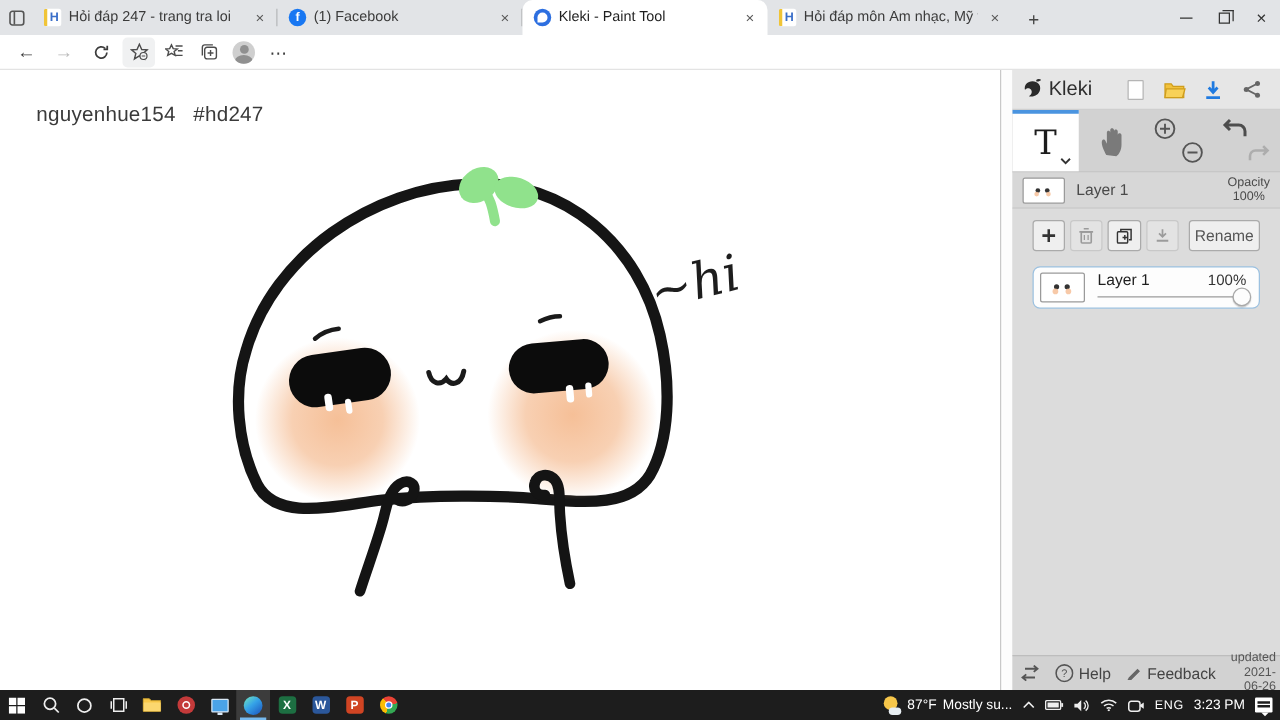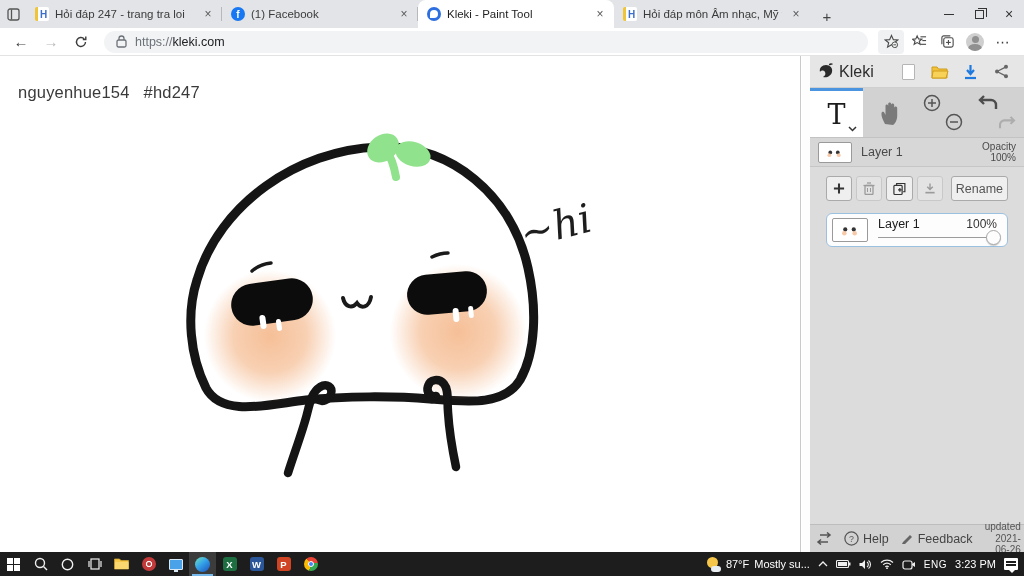--- a/index.html
+++ b/index.html
@@ -39,21 +39,21 @@
   .addr-icon { width:26px; height:24px; display:flex; align-items:center; justify-content:center; color:#4c4c4c; }
   .addr-icon.lit { background:#f0f1f2; border-radius:4px; }
   .avatar { width:18px; height:18px; border-radius:50%; background:#cfcfcf; position:relative; overflow:hidden; }
   .avatar::before { content:""; position:absolute; left:5.5px; top:3px; width:7px; height:7px; border-radius:50%; background:#909090; }
   .avatar::after { content:""; position:absolute; left:2px; top:11px; width:14px; height:9px; border-radius:50% 50% 0 0; background:#909090; }
   .more-dots { font-size:14px; letter-spacing:1px; color:#3c3c3c; }
 
   
   .main { position:absolute; left:0; top:56px; width:1024px; height:496px; }
   .canvas-area { position:absolute; left:0; top:0; width:801px; height:496px; background:#fff; border-right:1px solid #c9c9c9; overflow:hidden; }
-  .artist-line { position:absolute; left:18px; top:27px; font-size:16.5px; color:#3a3a3a; letter-spacing:.2px; }
+  .artist-line { position:absolute; left:29px; top:27px; font-size:16.5px; color:#3a3a3a; letter-spacing:.2px; }
   .artist-line .tag { margin-left:14px; }
   .gutter { position:absolute; left:802px; top:0; width:8px; height:496px; background:#fdfdfd; }
 
   
   .panel { position:absolute; left:810px; top:0; width:214px; height:496px; background:#dcdcdc; font-size:12px; color:#333; display:flex; flex-direction:column; }
   .k-header { height:32px; background:#e6e6e6; display:flex; align-items:center; padding:0 8px 0 6px; gap:24px; border-bottom:1px solid #cfcfcf; }
   .k-logo-wrap { display:flex; align-items:center; gap:3px; }
   .k-title { font-size:16px; color:#2d2d2d; font-weight:500; }
   .k-header-icons { display:flex; align-items:center; gap:13px; margin-left:2px; }
   .hicon { width:18px; height:18px; display:flex; align-items:center; justify-content:center; }
@@ -66,21 +66,21 @@
   .zoom-box { width:54px; position:relative; }
   .zoom-in { position:absolute; left:7px; top:6px; }
   .zoom-out { position:absolute; right:7px; bottom:6px; }
   .undo-box { width:54px; position:relative; }
   .undo-ic { position:absolute; left:8px; top:7px; }
   .redo-ic { position:absolute; right:8px; bottom:7px; }
   .layerinfo-row { height:29px; background:#d7d7d7; display:flex; align-items:center; padding:0 8px; gap:9px; border-bottom:1px solid #c6c6c6; }
   .thumb { width:34px; height:21px; background:#fff; border:1px solid #9a9a9a; border-radius:2px; flex:0 0 auto; position:relative; }
   .thumb svg { position:absolute; inset:0; }
   .li-name { color:#4a4a4a; font-size:12.5px; }
-  .li-opacity { margin-left:auto; text-align:right; font-size:10px; color:#4a4a4a; line-height:1.15; }
+  .li-opacity { margin-left:auto; text-align:center; font-size:10px; color:#4a4a4a; line-height:1.15; }
   .k-tabs { height:28px; display:flex; background:#cfcfcf; }
   .k-tab { flex:1; display:flex; align-items:center; justify-content:center; font-size:13.5px; color:#5c5c5c; }
   .k-tab.active { background:#fff; border-radius:6px 6px 0 0; color:#2b2b2b; }
   .k-content { flex:1; background:#dcdcdc; padding:9px 16px; }
   .btn-row { display:flex; gap:4px; align-items:center; }
   .k-btn { height:25px; min-width:26px; background:#efefef; border:1px solid #aaa; border-radius:3px; display:flex; align-items:center; justify-content:center; color:#333; padding:0 6px; }
   .k-btn.disabled { opacity:.38; }
   .k-btn.rename { font-size:12.5px; color:#555; margin-left:4px; }
   .blend-row { display:flex; align-items:center; gap:8px; margin-top:13px; }
   .blend-label { font-size:13px; color:#2f2f2f; }
@@ -175,27 +175,20 @@
 
 <div class="addressbar">
   <div class="nav-btn">←</div>
   <div class="nav-btn disabled">→</div>
   <div class="nav-btn">
     <svg width="14" height="14" viewBox="0 0 14 14">
         <path d="M11.5 7a4.5 4.5 0 1 1-1.3-3.2" fill="none" stroke="#3c3c3c" stroke-width="1.4"></path>
         <path d="M11.8 1.5 v3 h-3" fill="none" stroke="#3c3c3c" stroke-width="1.4"></path>
       </svg>
   </div>
-  <div class="url-pill">
-    <svg width="11" height="13" viewBox="0 0 11 13">
-        <rect x="1" y="5" width="9" height="7" rx="1.5" fill="none" stroke="#6d7178" stroke-width="1.3"></rect>
-        <path d="M3 5 V3.5 a2.5 2.5 0 0 1 5 0 V5" fill="none" stroke="#6d7178" stroke-width="1.3"></path>
-      </svg>
-    <span class="url-text"><span class="url-scheme">https://</span><span>kleki.com</span></span>
-  </div>
   <div class="addr-icons">
     <div class="addr-icon lit">
       <svg width="15" height="15" viewBox="0 0 16 16">
           <path d="M8 1.5 10 6 14.7 6.3 11 9.3 12.2 14 8 11.4 3.8 14 5 9.3 1.3 6.3 6 6z" fill="none" stroke="#4c4c4c" stroke-width="1.2"></path>
           <circle cx="11.5" cy="11.5" r="3" fill="#f0f1f2" stroke="#4c4c4c" stroke-width="1"></circle>
           <line x1="10" y1="11.5" x2="13" y2="11.5" stroke="#4c4c4c" stroke-width="1"></line>
         </svg>
     </div>
     <div class="addr-icon">
       <svg width="15" height="15" viewBox="0 0 16 16">

